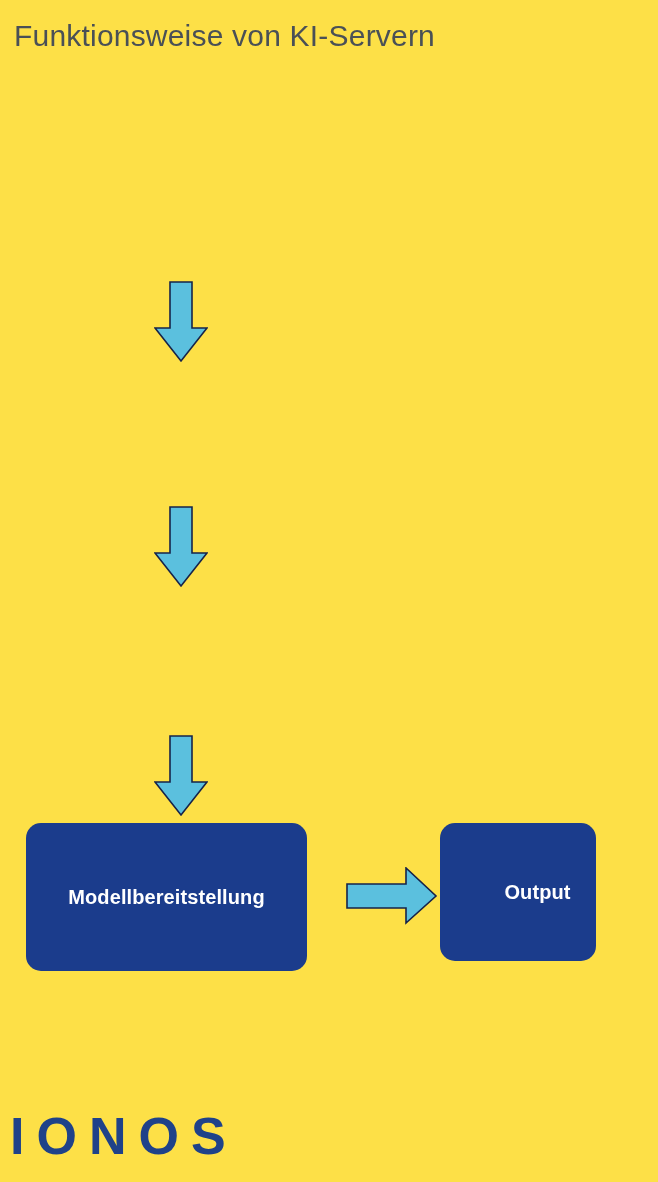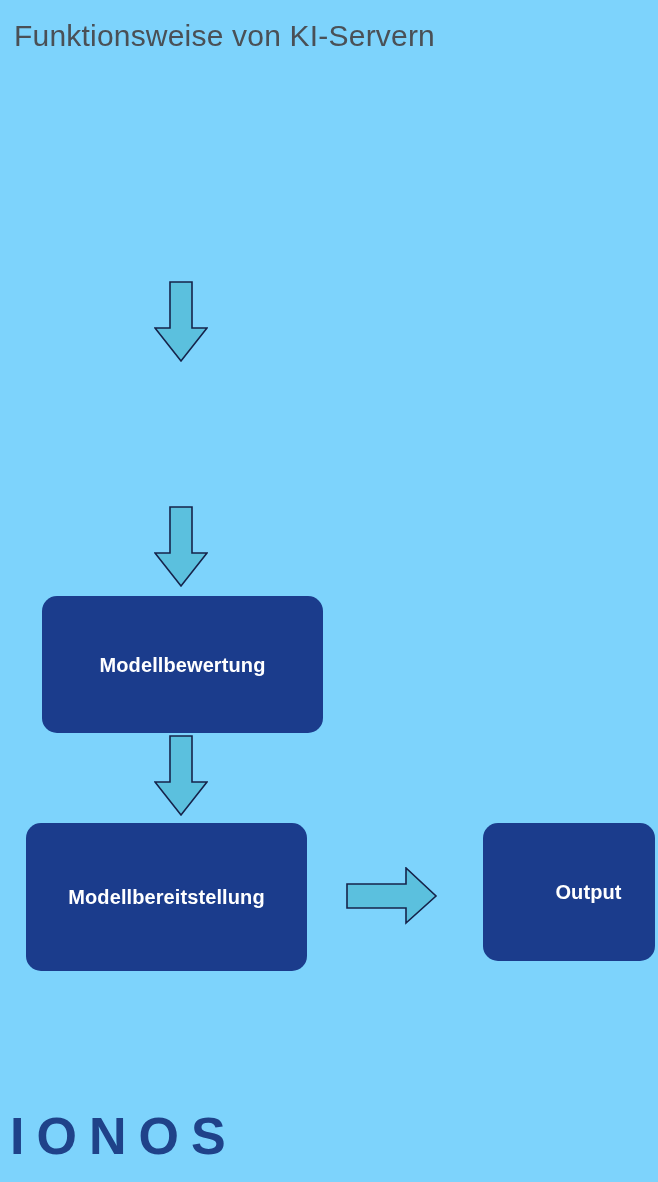--- a/index.html
+++ b/index.html
@@ -11,21 +11,21 @@
     width: 658px;
     height: 1182px;
     background: #f7f7f7;
     font-family: "Liberation Sans", sans-serif;
     overflow: hidden;
   }
   #canvas {
     position: relative;
     width: 658px;
     height: 1182px;
-    background: #7dd3fc;
+    background: #fde047;
   }
 
   
   .page-title {
     position: absolute;
     left: 14px;
     top: 17px;
     width: 620px;
     font-size: 30px;
     line-height: 38px;
@@ -53,21 +53,21 @@
     text-align: center;
     line-height: 24px;
     white-space: nowrap;
   }
 
   
   .node-1 { left: 45px;  top: 141px; width: 281px; height: 141px; }
   .node-2 { left: 42px;  top: 371px; width: 281px; height: 135px; }
   .node-3 { left: 42px;  top: 596px; width: 281px; height: 137px; }
   .node-4 { left: 26px;  top: 823px; width: 281px; height: 148px; }
-  .node-5 { left: 483px; top: 823px; width: 172px; height: 138px; padding-left: 39px; }
+  .node-5 { left: 440px; top: 823px; width: 156px; height: 138px; padding-left: 39px; }
 
   .node-5 .node-label { font-size: 20px; }
 
   
   .arrow {
     position: absolute;
   }
   .arrow svg { display: block; }
 
   .arrow-1 { left: 154px; top: 281px; }
@@ -103,23 +103,20 @@
     </svg>
   </div>
 
 
   <div class="arrow arrow-2">
     <svg width="54" height="82" viewBox="0 0 54 82" xmlns="http://www.w3.org/2000/svg">
       <polygon points="16,1 38,1 38,47 53,47 27,80 1,47 16,47" fill="#5bc0de" stroke="#16234a" stroke-width="1.6" stroke-linejoin="miter"></polygon>
     </svg>
   </div>
 
-  <div class="node node-3">
-    <span class="node-label">Modellbewertung</span>
-  </div>
 
   <div class="arrow arrow-3">
     <svg width="54" height="82" viewBox="0 0 54 82" xmlns="http://www.w3.org/2000/svg">
       <polygon points="16,1 38,1 38,47 53,47 27,80 1,47 16,47" fill="#5bc0de" stroke="#16234a" stroke-width="1.6" stroke-linejoin="miter"></polygon>
     </svg>
   </div>
 
   <div class="node node-4">
     <span class="node-label">Modellbereitstellung</span>
   </div>

